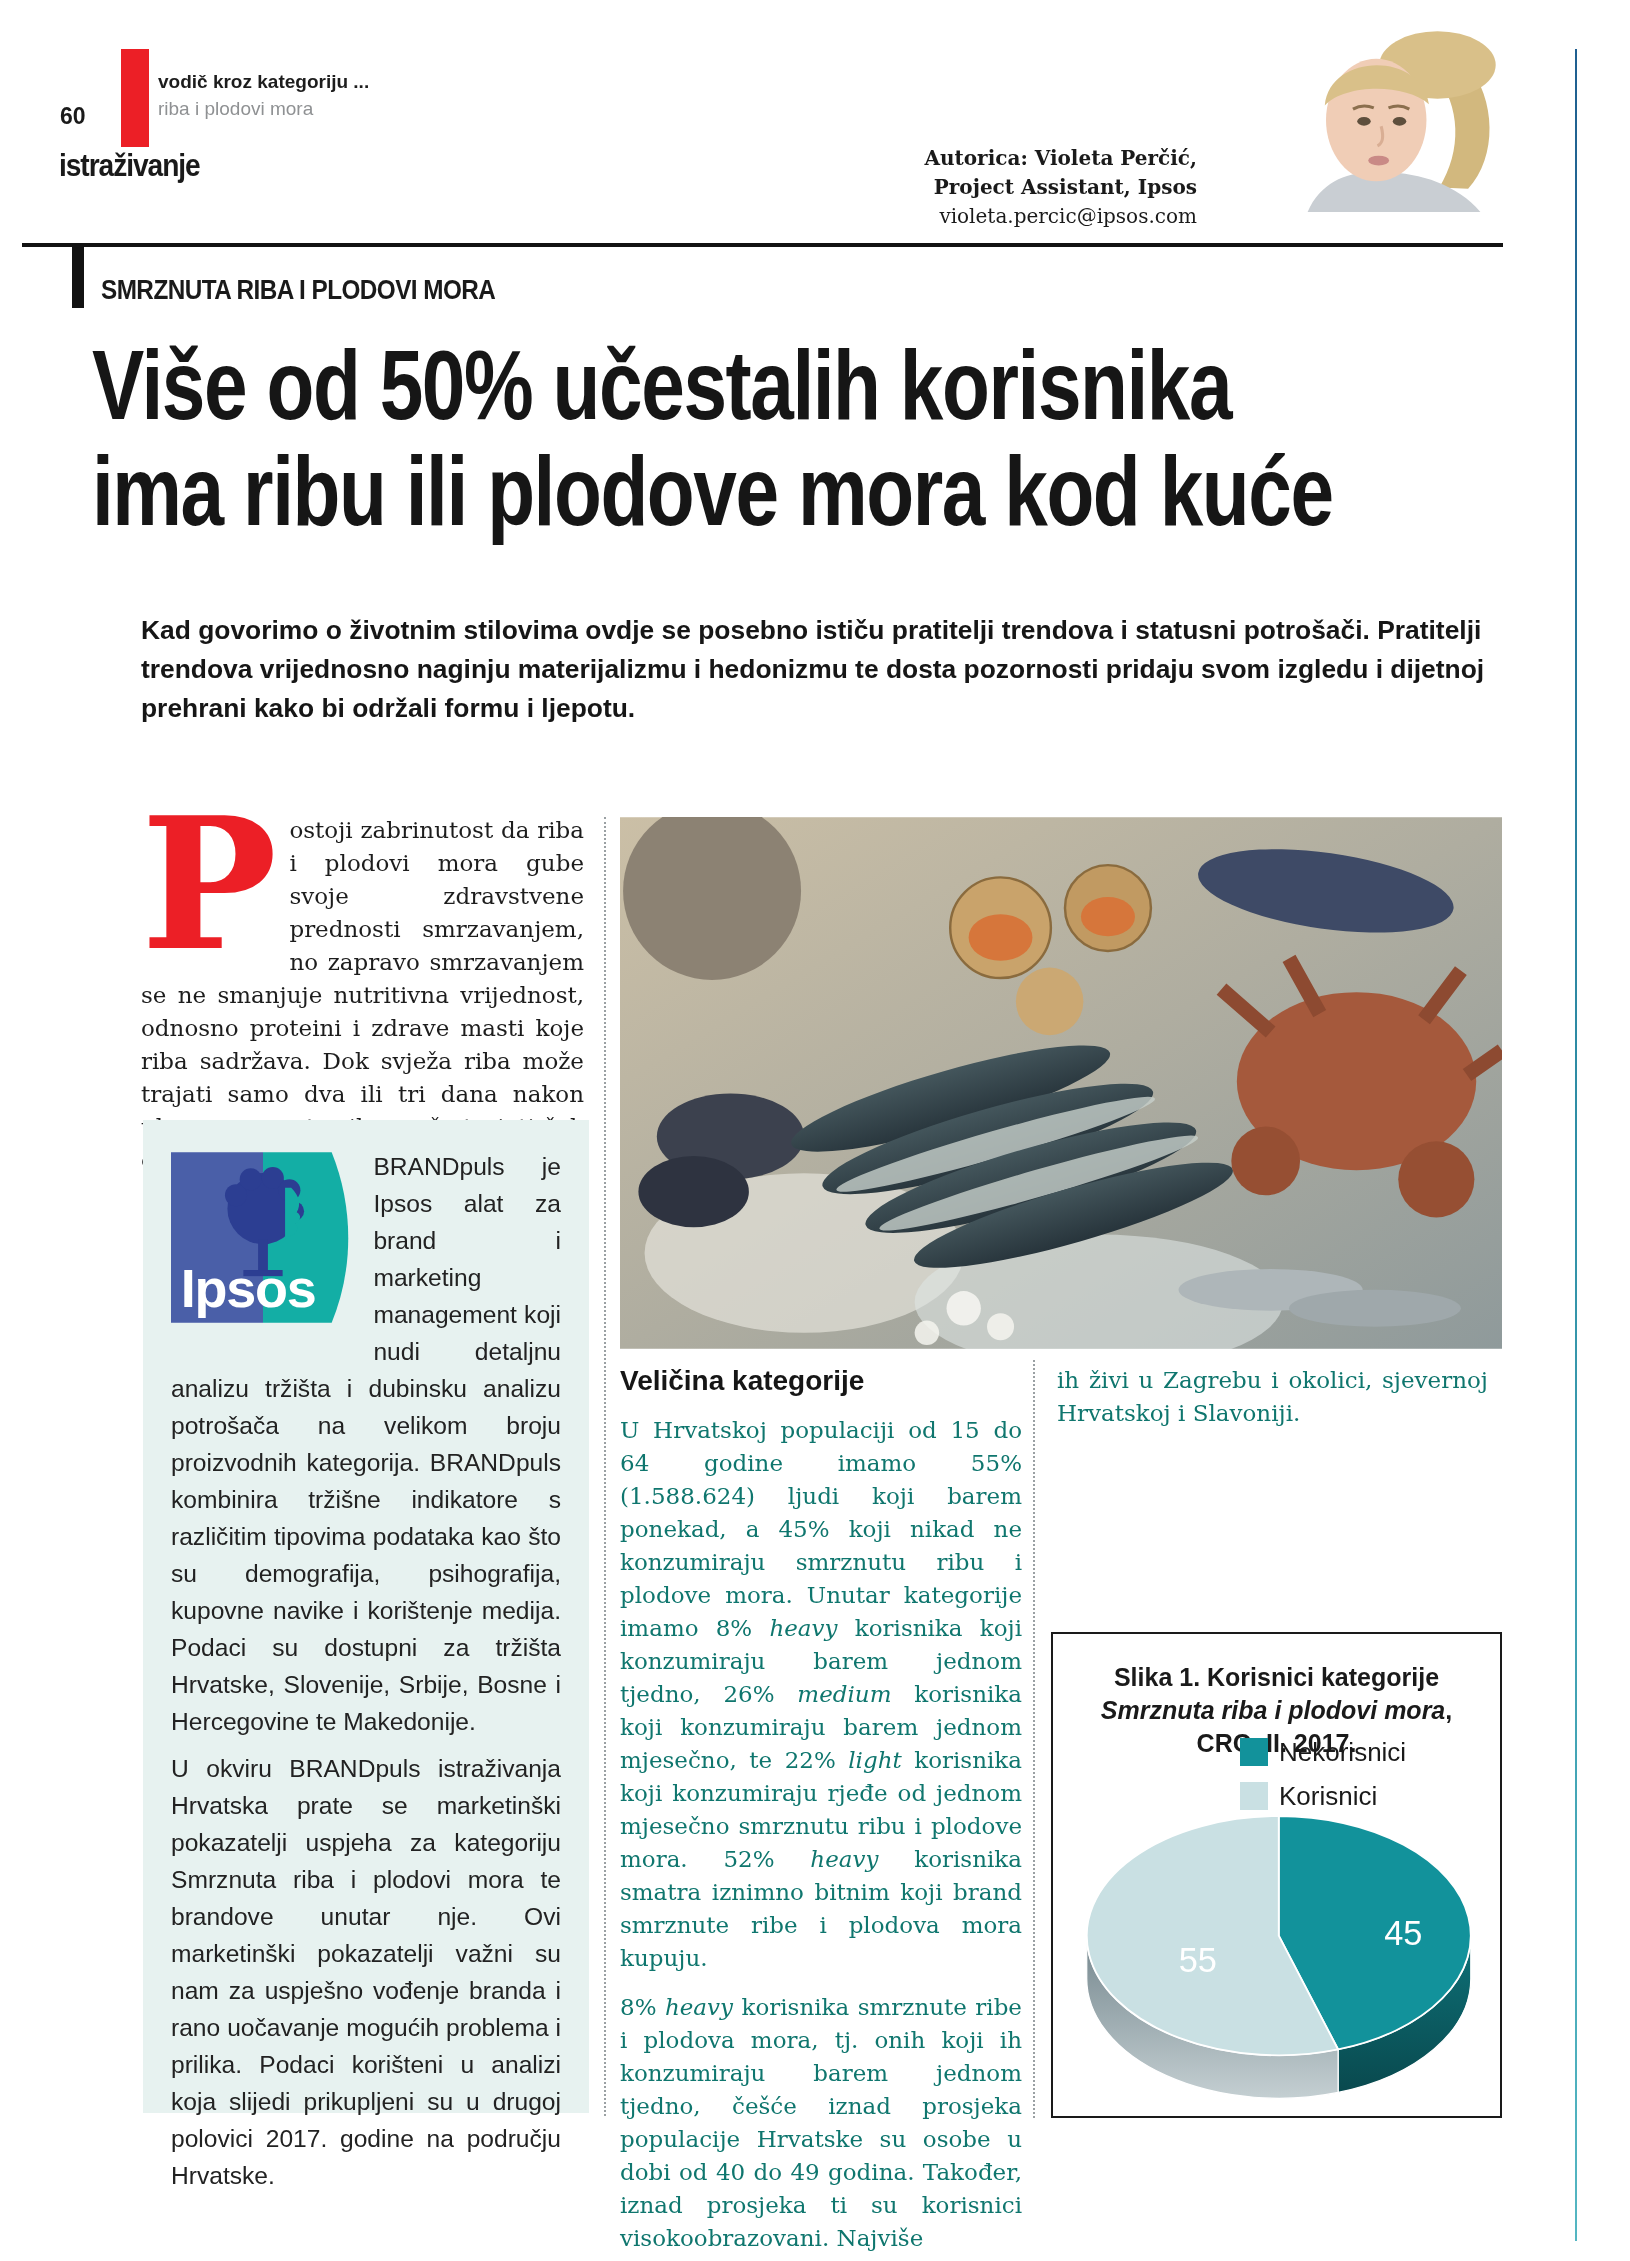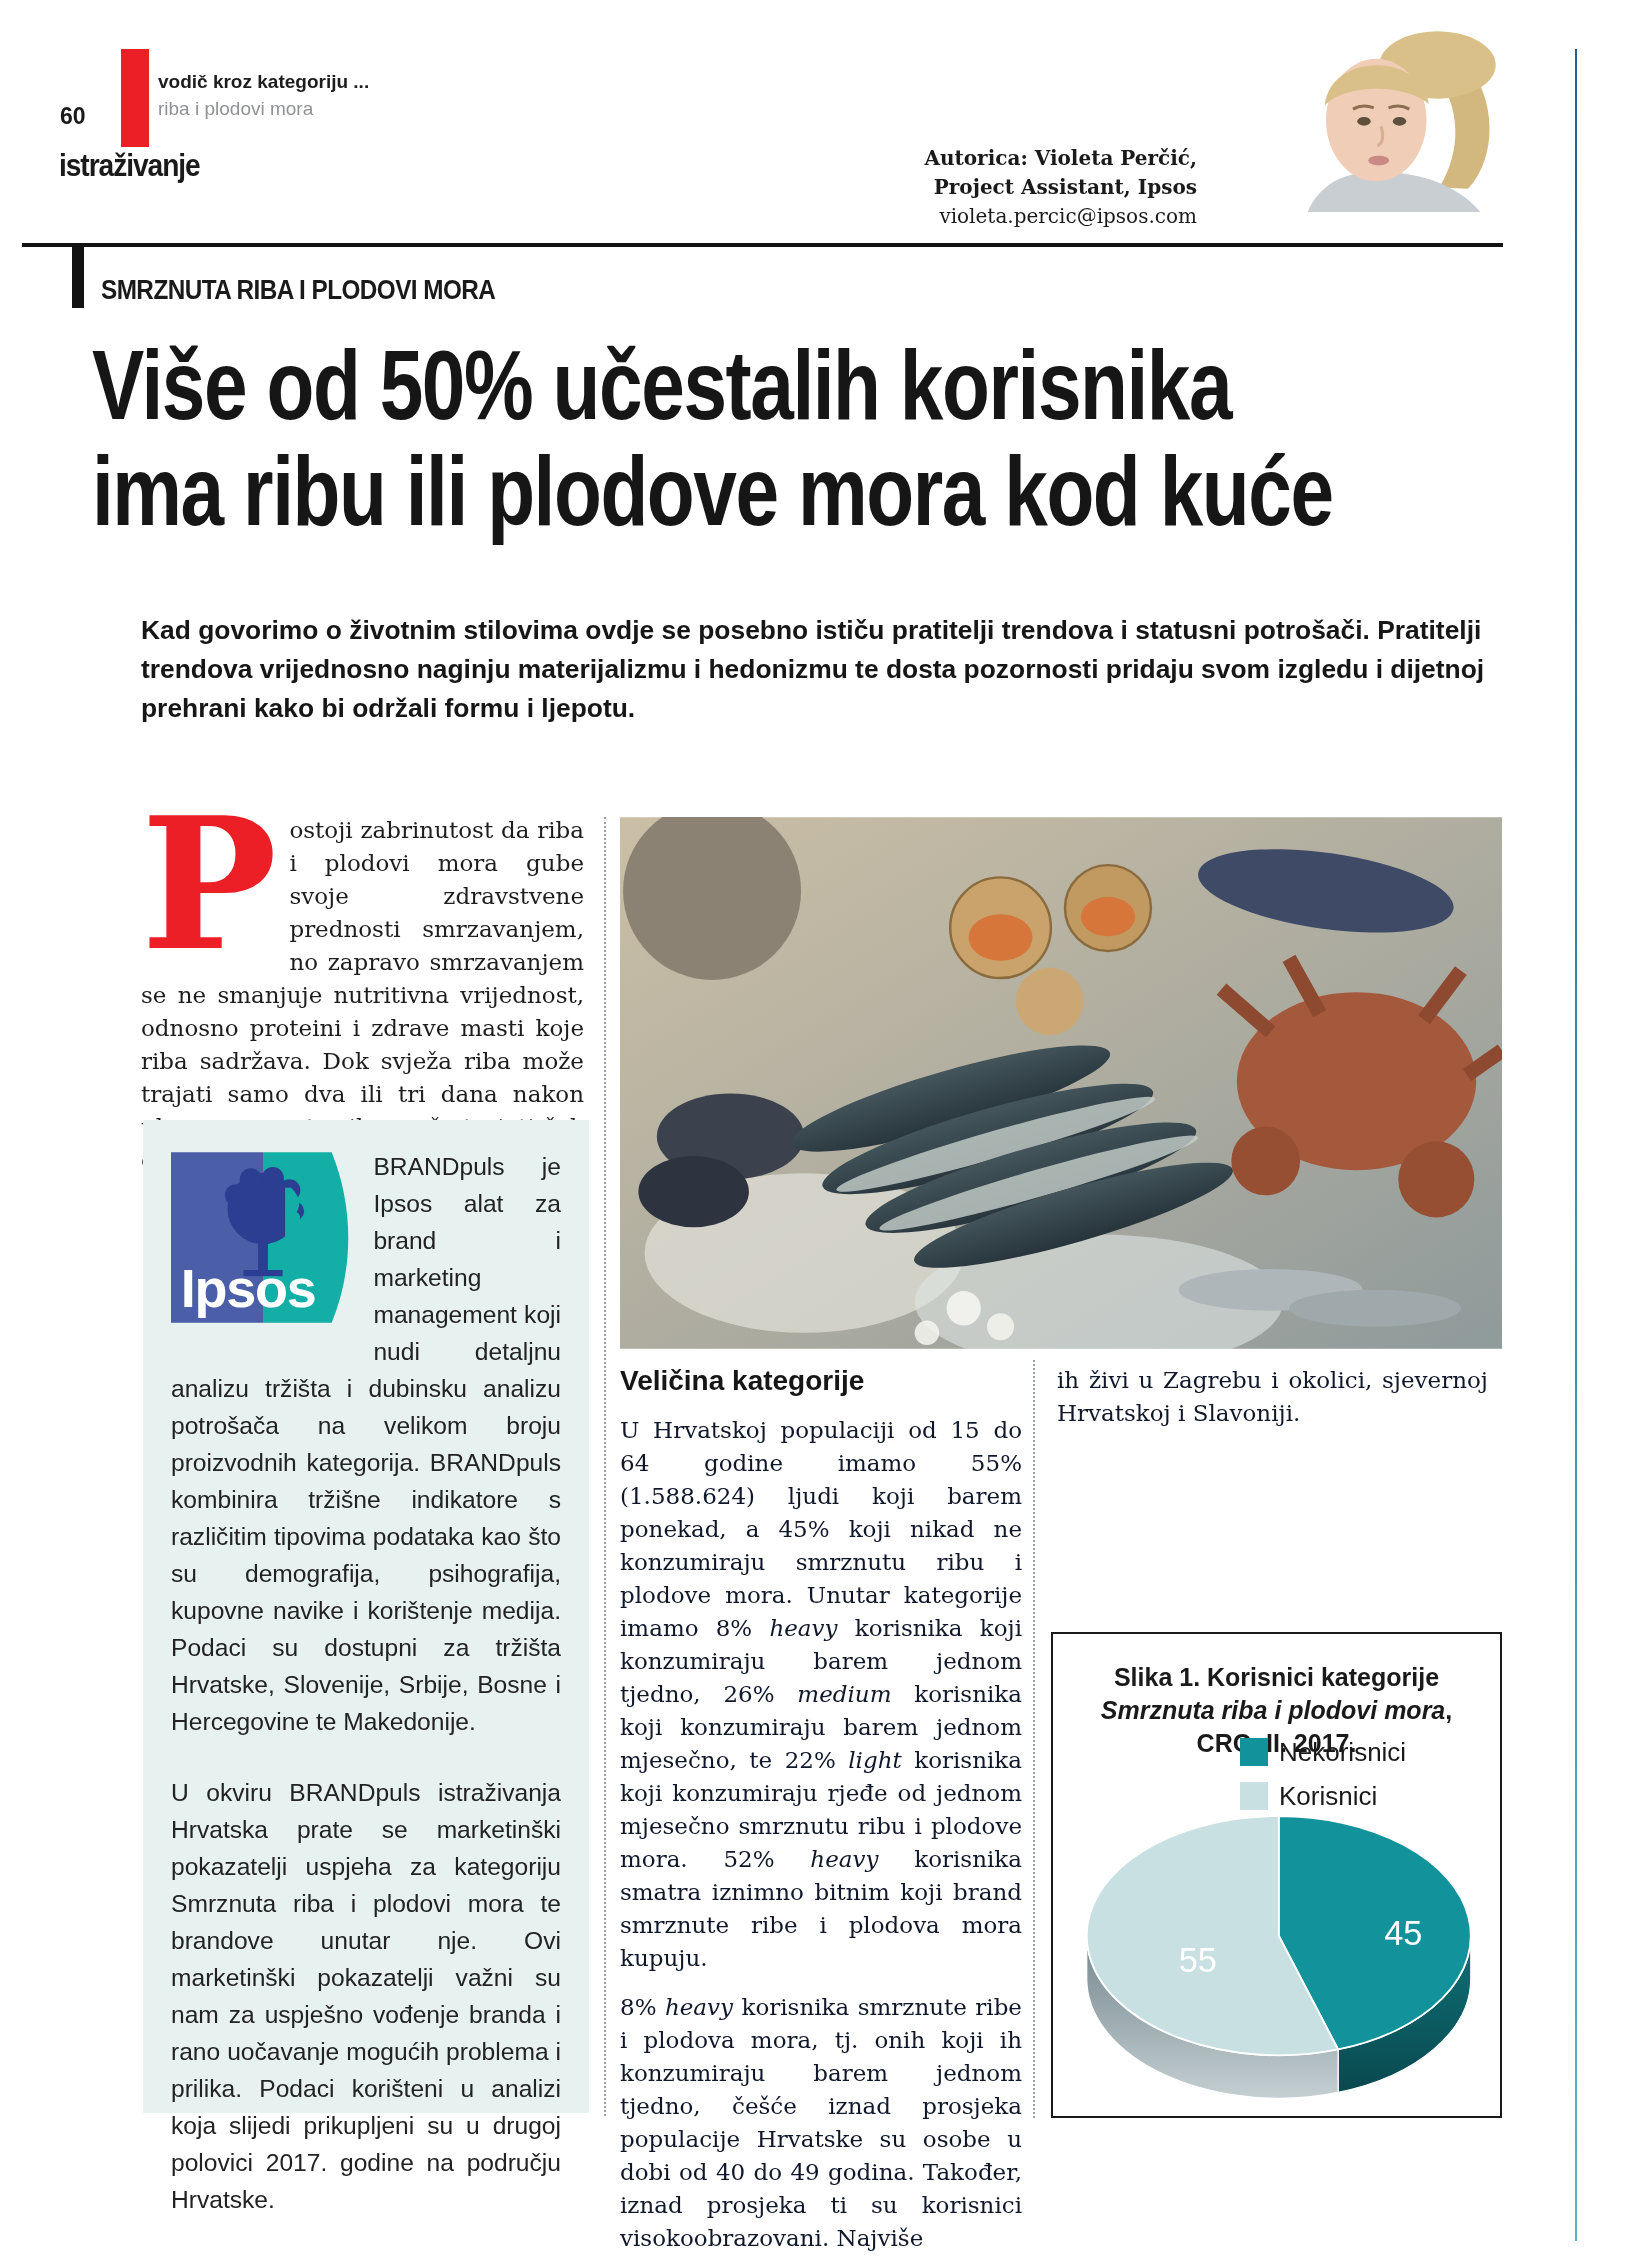--- a/index.html
+++ b/index.html
@@ -30,33 +30,33 @@
 
   
   .intro{left:141px;top:814px;width:443px;font-size:23px;line-height:33px;text-align:justify;color:#1d1d1d;}
   .dropcap{float:left;color:#EC1F26;font-size:181px;line-height:142px;font-weight:bold;
            padding-right:12.3px;font-family:"DejaVu Serif",serif;}
 
   
   .ipsos-box{left:143px;top:1120px;width:446px;height:993px;background:#E7F2F0;box-sizing:border-box;
              padding:28px;font-size:24.6px;line-height:37px;text-align:justify;color:#222;}
   .ipsos-box p{margin:0;}
-  .ipsos-box p + p{margin-top:34px;}
+  .ipsos-box p + p{margin-top:10px;}
   .logo-wrap{float:left;width:184px;height:171px;margin:3.7px 18.4px 11px 0;}
 
   
   .dotted1{left:604px;top:817px;height:1299px;width:0;border-left:2.5px dotted #9aa0a3;}
   .dotted2{left:1033px;top:1360px;height:758px;width:0;border-left:2.5px dotted #9aa0a3;}
 
   .photo{left:620px;top:817px;width:882px;height:532px;}
 
   .midcol{left:620px;top:1364px;width:402px;}
   .rightcol{left:1057px;top:1364px;width:431px;}
   .colhead{font-size:28px;font-weight:bold;line-height:34px;color:#161616;font-family:"Liberation Sans",sans-serif;}
-  .colp{font-size:23px;line-height:33px;text-align:justify;color:#0f172a;margin-top:16px;}
+  .colp{font-size:23px;line-height:33px;text-align:justify;color:#0f766e;margin-top:16px;}
   .mt{margin-top:29.5px;}
   .it{font-style:italic;}
 
   
   .chart-box{left:1051px;top:1632px;width:451px;height:486px;border:2.5px solid #1a1a1a;box-sizing:border-box;}
   .chart-caption{position:absolute;left:0;top:27px;width:100%;text-align:center;
                  font-size:25px;line-height:33px;font-weight:bold;padding:0 18.4px;box-sizing:border-box;}
   .chart-caption .bi{font-style:italic;}
   .legend{position:absolute;left:187px;top:104px;}
   .legend-row{display:flex;align-items:center;height:28px;margin-bottom:16px;}

